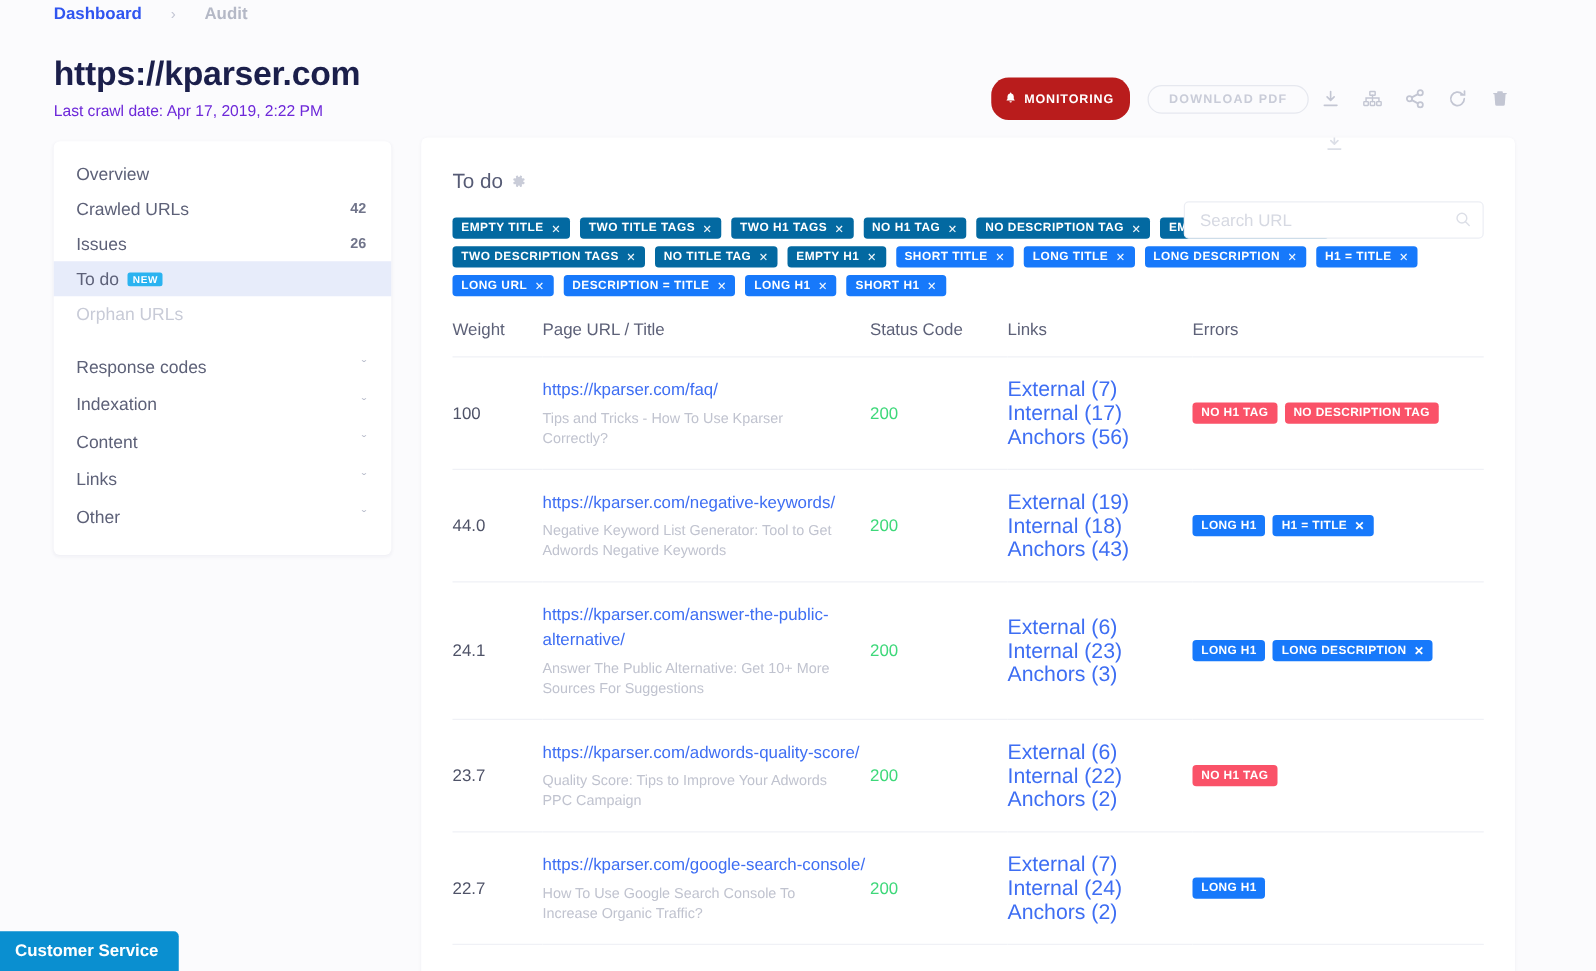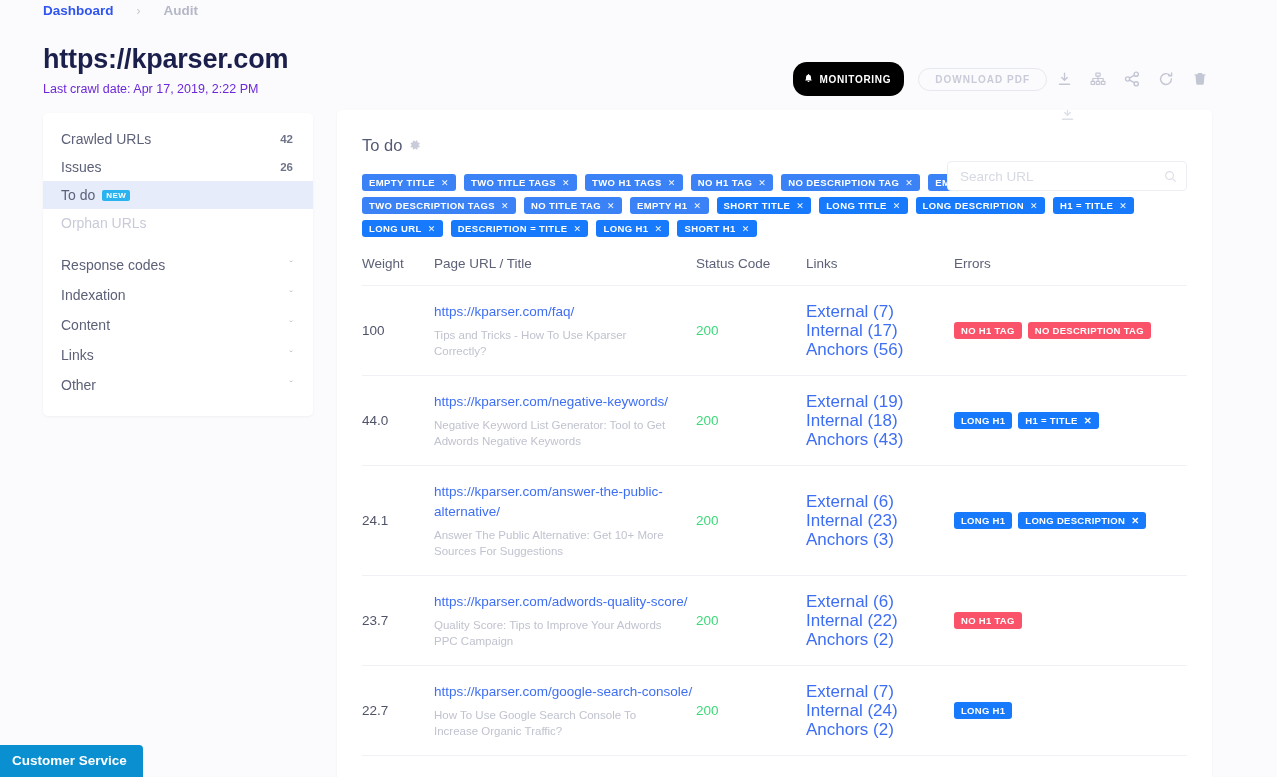--- a/index.html
+++ b/index.html
@@ -31,21 +31,21 @@
     position: absolute; left: 43px; top: 82px;
     font-size: 12.5px; color: #6d28d9;
   }
 
   
   .header-actions {
     position: absolute; right: 60px; top: 62px;
     display: flex; align-items: center; gap: 0;
   }
   .btn-monitoring {
-    background: #000000; color: #fff;
+    background: #b91c1c; color: #fff;
     border-radius: 14px; height: 34px;
     display: flex; align-items: center; gap: 6px;
     padding: 0 13px 0 11px;
     font-size: 10px; font-weight: bold; letter-spacing: 0.7px;
     cursor: pointer; white-space: nowrap;
   }
   .btn-pdf {
     margin-left: 14px;
     background: transparent; color: #c9ccd8;
     border: 1px solid #e6e8ef; border-radius: 14px; height: 23px;
@@ -124,21 +124,21 @@
 
   
   .tags { margin-top: 16px; display: flex; flex-wrap: wrap; gap: 6px 8px; }
   .tag {
     height: 17px; border-radius: 3px;
     display: inline-flex; align-items: center; gap: 6px;
     padding: 0 7px;
     font-size: 9.5px; font-weight: bold; letter-spacing: 0.4px;
     color: #fff; cursor: pointer; white-space: nowrap;
   }
-  .tag.error { background: #3b82f6; }
+  .tag.error { background: #0369a1; }
   .tag.warn  { background: #1779fb; }
   .tag .x { font-size: 9px; font-weight: normal; opacity: 0.95; }
 
   
   table.urls { width: 100%; border-collapse: collapse; margin-top: 19px; }
   table.urls thead th {
     text-align: left; font-size: 13.5px; font-weight: normal; color: #5d6178;
     padding: 0 0 14px 0; border-bottom: 1px solid #f0f1f6;
   }
   table.urls tbody td {
@@ -240,20 +240,24 @@
     </svg>
   </div>
   <div class="icon-btn">
     <svg width="14" height="16" viewBox="0 0 16 16" fill="#c3c6d3">
       <path d="M6.2 1.2h3.6a.8.8 0 0 1 .8.8v.7h3.1a.6.6 0 1 1 0 1.2h-.6l-.7 9.3a1.4 1.4 0 0 1-1.4 1.3H5a1.4 1.4 0 0 1-1.4-1.3L2.9 3.9h-.6a.6.6 0 1 1 0-1.2h3.1V2a.8.8 0 0 1 .8-.8z"></path>
     </svg>
   </div>
 </div>
 
 <div class="sidebar">
+  <div class="side-item">
+    <span class="side-label">Overview</span>
+    <span class="side-count"></span>
+  </div>
   <div class="side-item">
     <span class="side-label">Crawled URLs</span>
     <span class="side-count">42</span>
   </div>
   <div class="side-item">
     <span class="side-label">Issues</span>
     <span class="side-count">26</span>
   </div>
   <div class="side-item active">
     <span class="side-label">To do</span>

